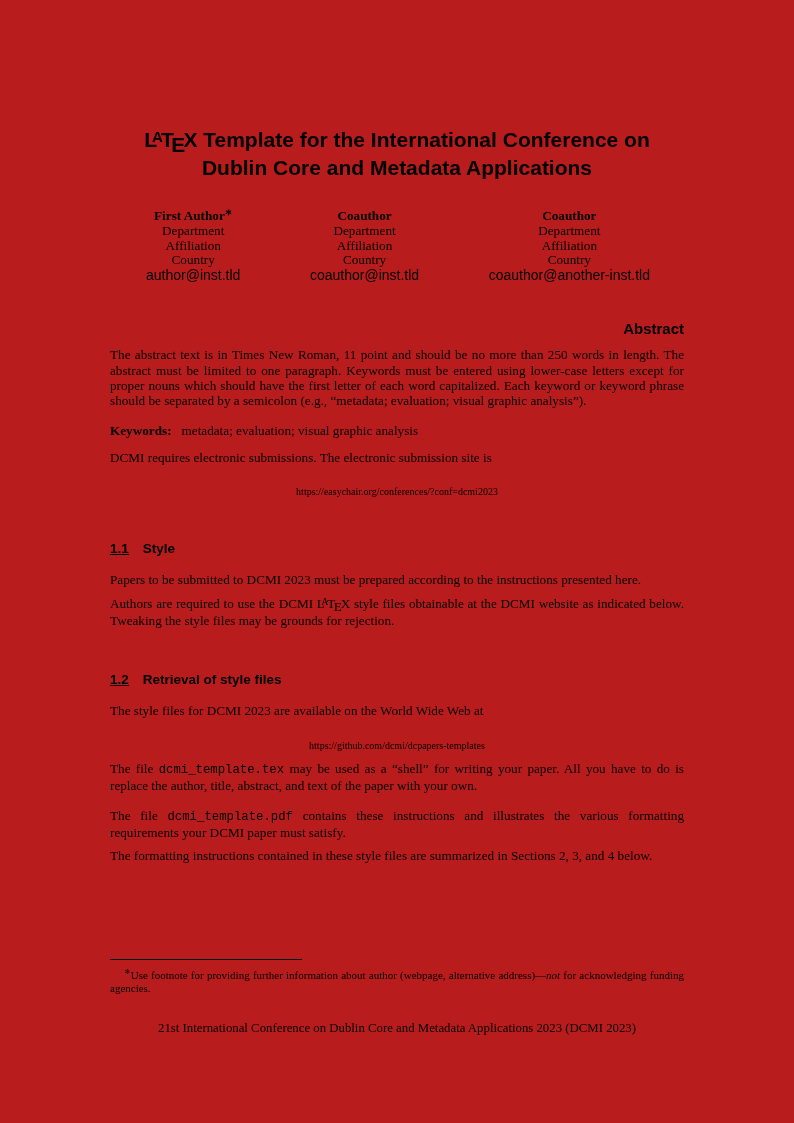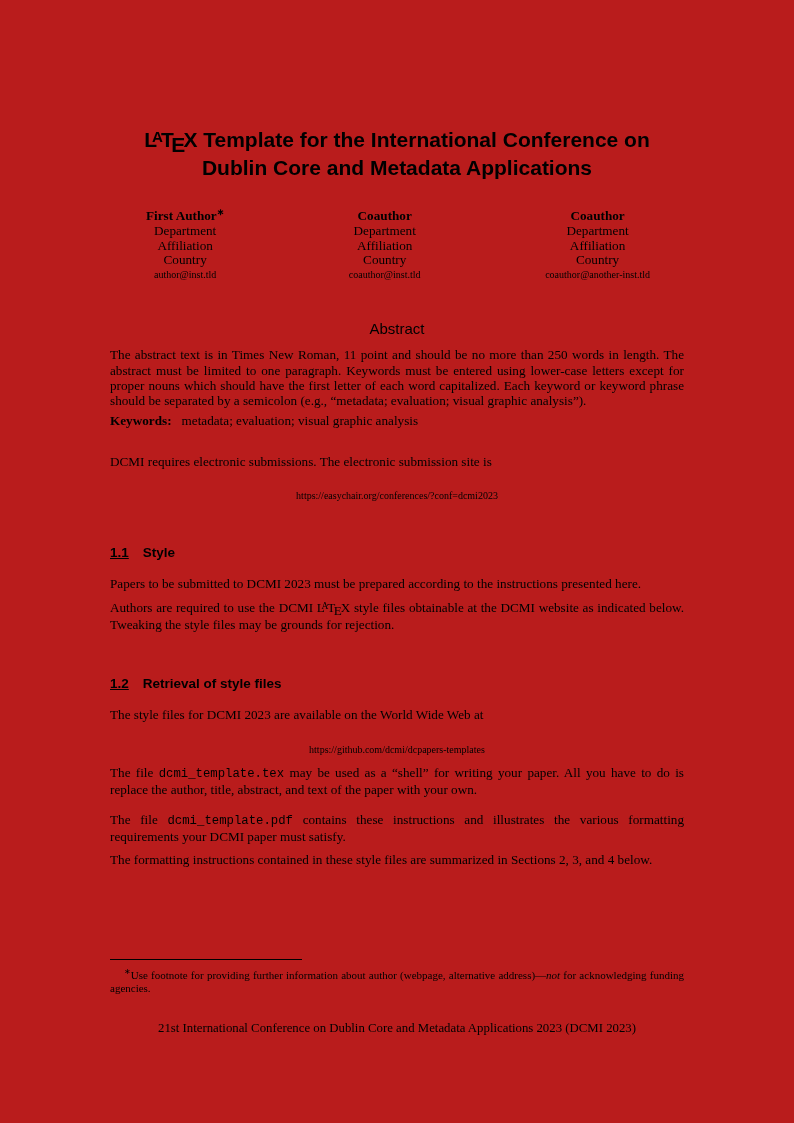--- a/index.html
+++ b/index.html
@@ -48,58 +48,58 @@
     display:flex;
     justify-content:space-between;
     margin:24px 34px 0 36px;
     font-size:13.2px;
     line-height:14.6px;
   }
   .author-block { text-align:center; }
   .author-name { font-weight:bold; }
   .author-name sup { font-size:9px; }
   .author-email {
-    font-family:Liberation Serif, serif;
-    font-size:10px;
+    font-family:Liberation Sans, sans-serif;
+    font-size:14px;
   }
 
   
   .abstract-heading {
     margin:38px 0 0 0;
-    text-align:center;
+    text-align:right;
     font-family:"Liberation Sans", sans-serif;
-    font-weight:normal;
+    font-weight:bold;
     font-size:15px;
     line-height:18px;
   }
   .para {
     margin:8px 0 0 0;
     font-size:13.2px;
     line-height:15.3px;
     text-align:justify;
   }
   .abstract-text { margin-top:9px; }
-  .keywords { margin-top:4px; text-align:left; }
+  .keywords { margin-top:14px; text-align:left; }
   .keywords-label { font-weight:bold; margin-right:10px; }
 
   
   .sec-h {
     margin:0;
     font-family:"Liberation Sans", sans-serif;
     font-weight:bold;
   }
   h2.sec-h { font-size:15.5px; line-height:20px; margin-top:37px; }
   h3.sec-h { font-size:13.5px; line-height:18px; }
   .sec-num-1 { display:inline-block; min-width:17px; margin-right:9px; }
   .sec-num-2 { display:inline-block; margin-right:14px;text-decoration:underline; }
 
   .h3-style       { margin-top:41px; }
   .h3-retrieval   { margin-top:43px; }
 
-  .p-after-h  { margin-top:26px; }
+  .p-after-h  { margin-top:12px; }
   .p-after-h3 { margin-top:14px; }
   .url-line {
     margin:19px 0 0 0;
     text-align:center;
     font-size:10px;
     line-height:15.3px;
   }
   .code {
     font-family:"Liberation Mono", monospace;
     font-size:12.3px;

